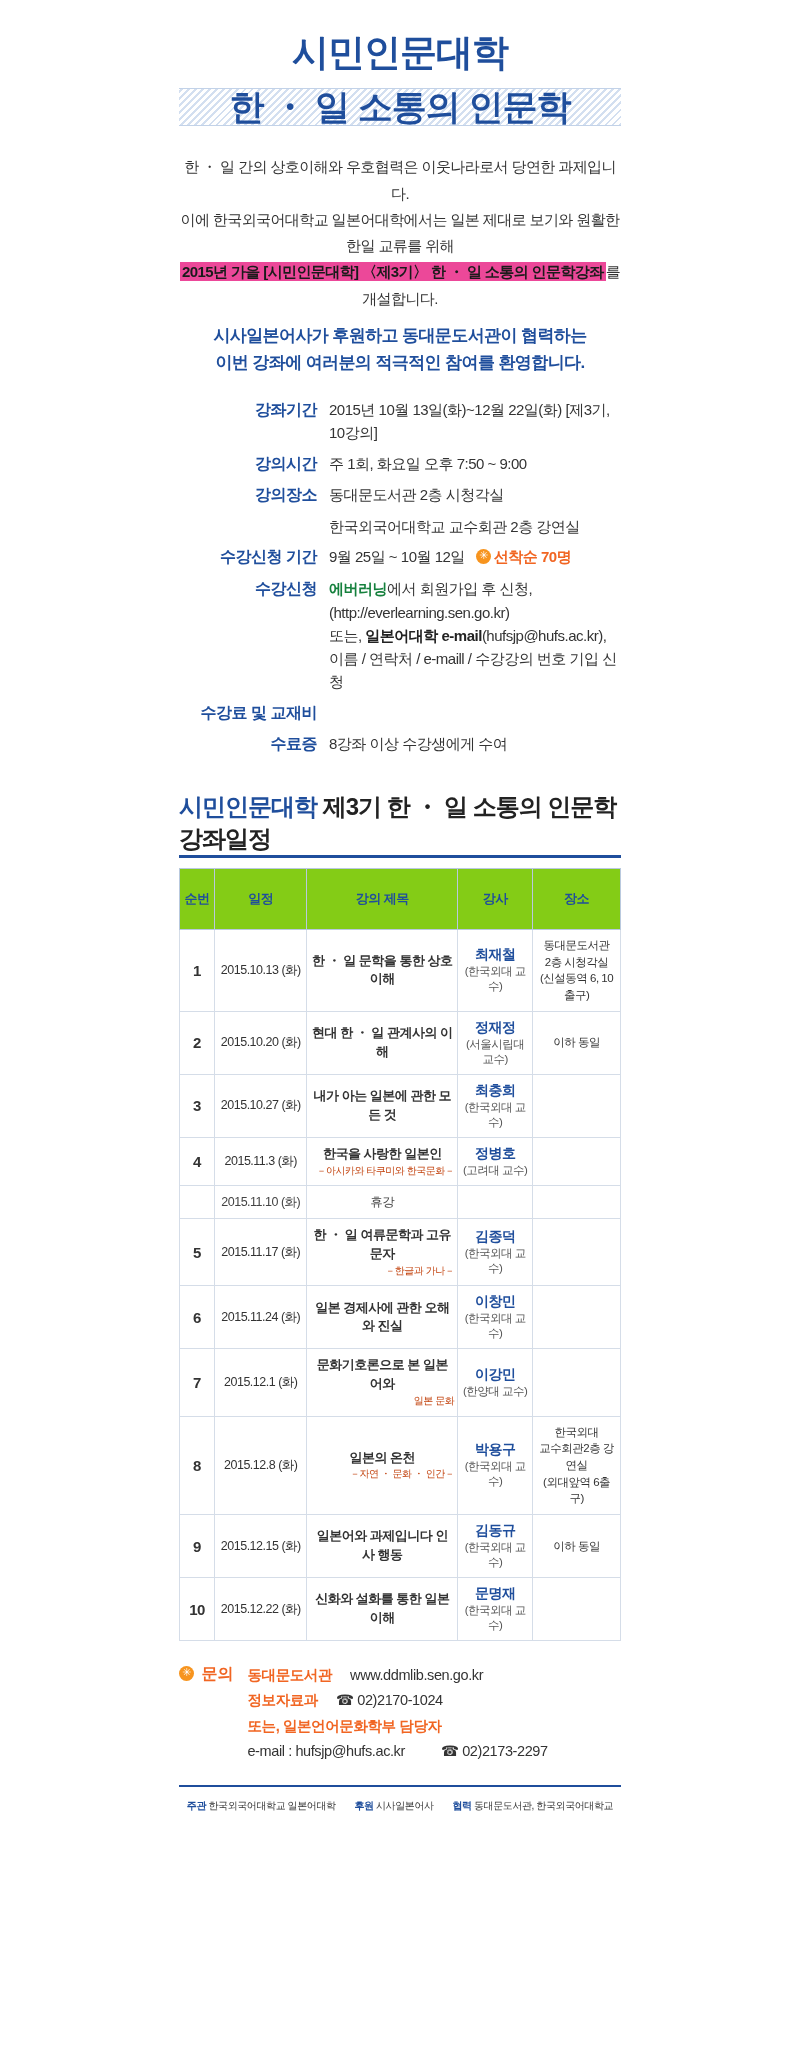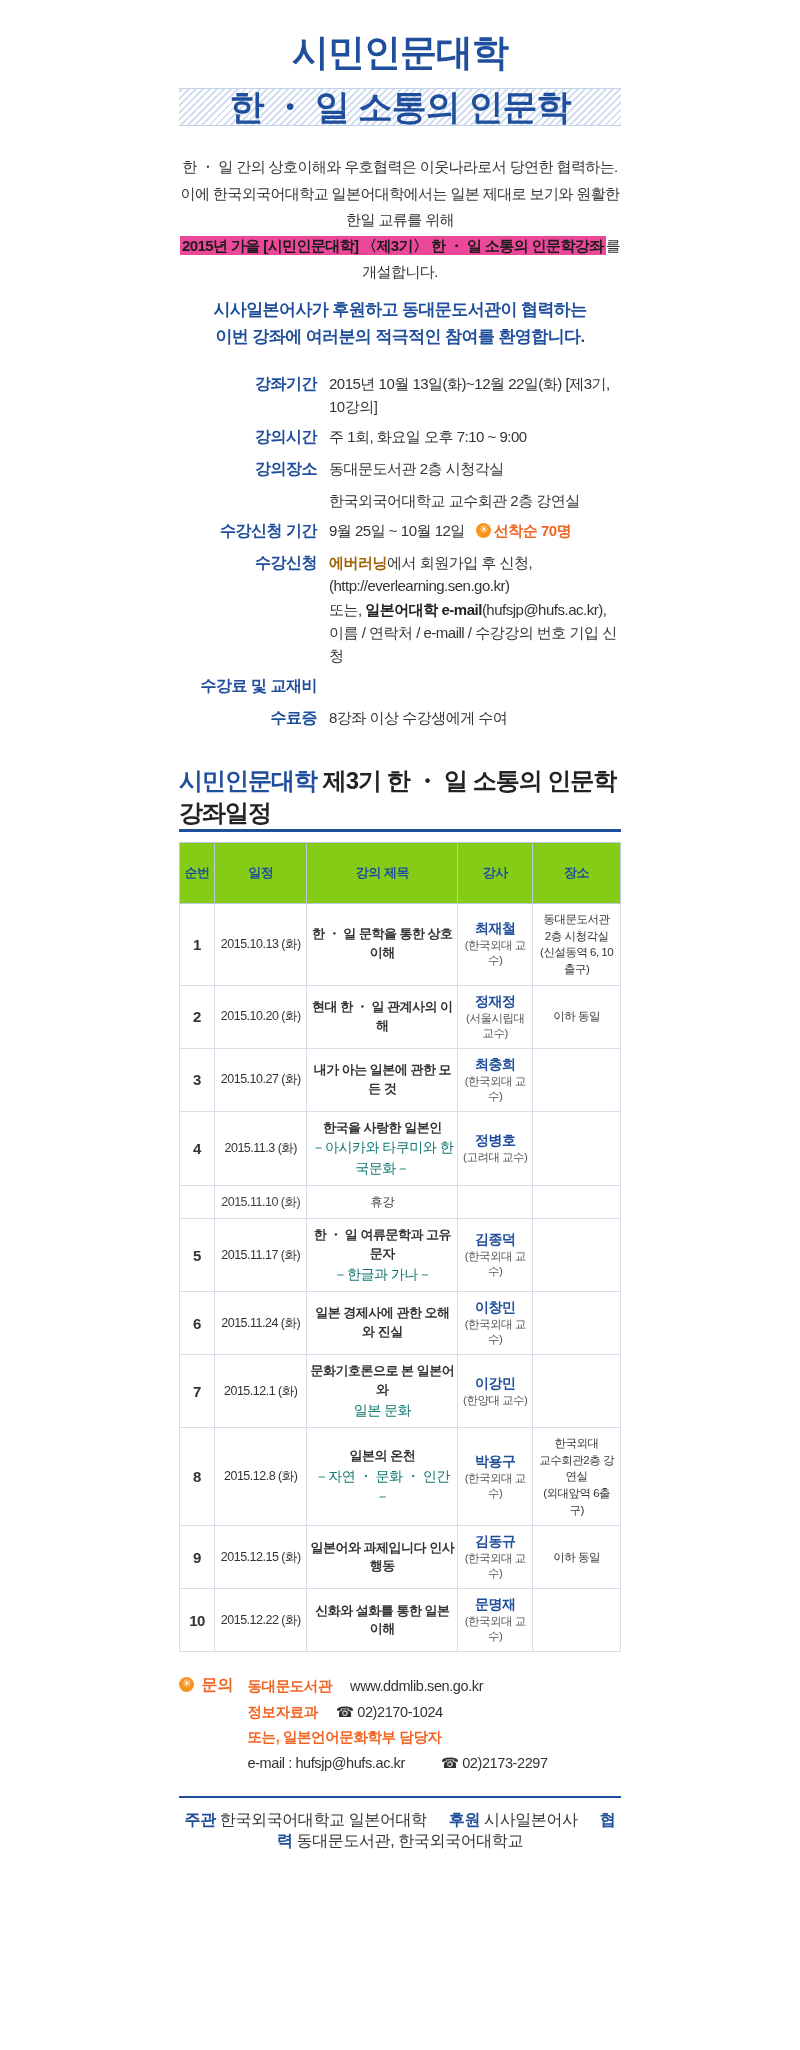--- a/index.html
+++ b/index.html
@@ -102,21 +102,21 @@
     line-height: 1.55;
   }
   .infoval {
     flex: 1 1 auto;
     font-size: 15px;
     color: #333;
     letter-spacing: -0.5px;
     line-height: 1.55;
   }
   .infoval .b { font-weight: bold; color:#222;text-align:right; }
-  .infoval .blue-b { font-weight: bold; color:#a16207; }
+  .infoval .blue-b { font-weight: bold; color:#15803d; }
   .sun {
     display:inline-block;
     width: 15px; height: 15px;
     border-radius: 50%;
     background: #f7941e;
     color:#fff;
     position: relative;
     vertical-align: -2px;
     margin-right: 3px;
   }
@@ -167,21 +167,21 @@
     padding: 7px 3px;
     text-align: center;
     vertical-align: middle;
     color: #333;
     letter-spacing: -0.5px;
   }
   td.c-num { width: 42px; color:#1f4e9c; font-weight:bold; font-size:15px; }
   td.c-date { width: 108px; font-size: 12.5px; color:#444; }
   th.c-title, td.c-title { width: 224px; }
   td.c-title { font-weight: bold; font-size: 13px; color:#222; line-height:1.45; }
-  td.c-title .sub { display:block; font-weight: normal; font-size: 14px; color:#0f766e; }
+  td.c-title .sub { display:block; font-weight: normal; font-size: 10px; color:#c2410c;text-align:right; }
   td.c-teacher { width: 105px; }
   td.c-teacher .nm { font-weight: bold; font-size: 14px; color:#1f4e9c; display:block; }
   td.c-teacher .aff { font-size: 11.5px; color:#555; display:block; }
   td.c-place { width: 125px; font-size: 11.5px; line-height:1.45; color:#444; }
   tr.rest td { color:#444; font-weight:normal; }
   tr.rest td.c-title { font-weight:normal; font-size:12.5px; }
 
   
   .contact {
     margin-top: 22px;
@@ -201,62 +201,62 @@
   .contact-body .row { white-space: nowrap; }
   .contact-body .sp { display:inline-block; width: 18px; }
 
   
   .footer {
     margin-top: 20px;
     border-top: 2px solid #1f4e9c;
     padding-top: 12px;
     padding-bottom: 18px;
     text-align:center;
-    font-size: 16px;
+    font-size: 10px;
     color:#333;
     letter-spacing:-0.4px;
   }
   .footer b { color:#1f4e9c; font-weight:bold; }
   .footer .gap { display:inline-block; width:14px; }
 </style>
 </head>
 <body>
 
 <div class="page">
 
   <div class="header">
     <div class="title-main">시민인문대학</div>
     <div class="title-sub-wrap">
       <div class="title-sub-bg"></div>
       <div class="title-sub">한 ・ 일 소통의 인문학</div>
     </div>
   </div>
 
   <div class="intro">
-    <div>한 ・ 일 간의 상호이해와 우호협력은 이웃나라로서 당연한 협력하는.</div>
+    <div>한 ・ 일 간의 상호이해와 우호협력은 이웃나라로서 당연한 과제입니다.</div>
     <div>이에 한국외국어대학교 일본어대학에서는 일본 제대로 보기와 원활한 한일 교류를 위해</div>
     <div>
       <span class="hl">2015년 가을 [시민인문대학] 〈제3기〉 한 ・ 일 소통의 인문학강좌</span><span>를 개설합니다.</span>
     </div>
   </div>
   <div class="intro-blue">
     <div>시사일본어사가 후원하고 동대문도서관이 협력하는</div>
     <div>이번 강좌에 여러분의 적극적인 참여를 환영합니다.</div>
   </div>
 
   <div class="info">
 
     <div class="inforow">
       <div class="infolabel">강좌기간</div>
       <div class="infoval">2015년 10월 13일(화)~12월 22일(화) [제3기, 10강의]</div>
     </div>
 
     <div class="inforow">
       <div class="infolabel">강의시간</div>
-      <div class="infoval">주 1회, 화요일 오후 7:10 ~ 9:00</div>
+      <div class="infoval">주 1회, 화요일 오후 7:50 ~ 9:00</div>
     </div>
 
     <div class="inforow">
       <div class="infolabel">강의장소</div>
       <div class="infoval">동대문도서관 2층 시청각실</div>
     </div>
 
     <div class="inforow">
       <div class="infolabel"></div>
       <div class="infoval">한국외국어대학교 교수회관 2층 강연실</div>

